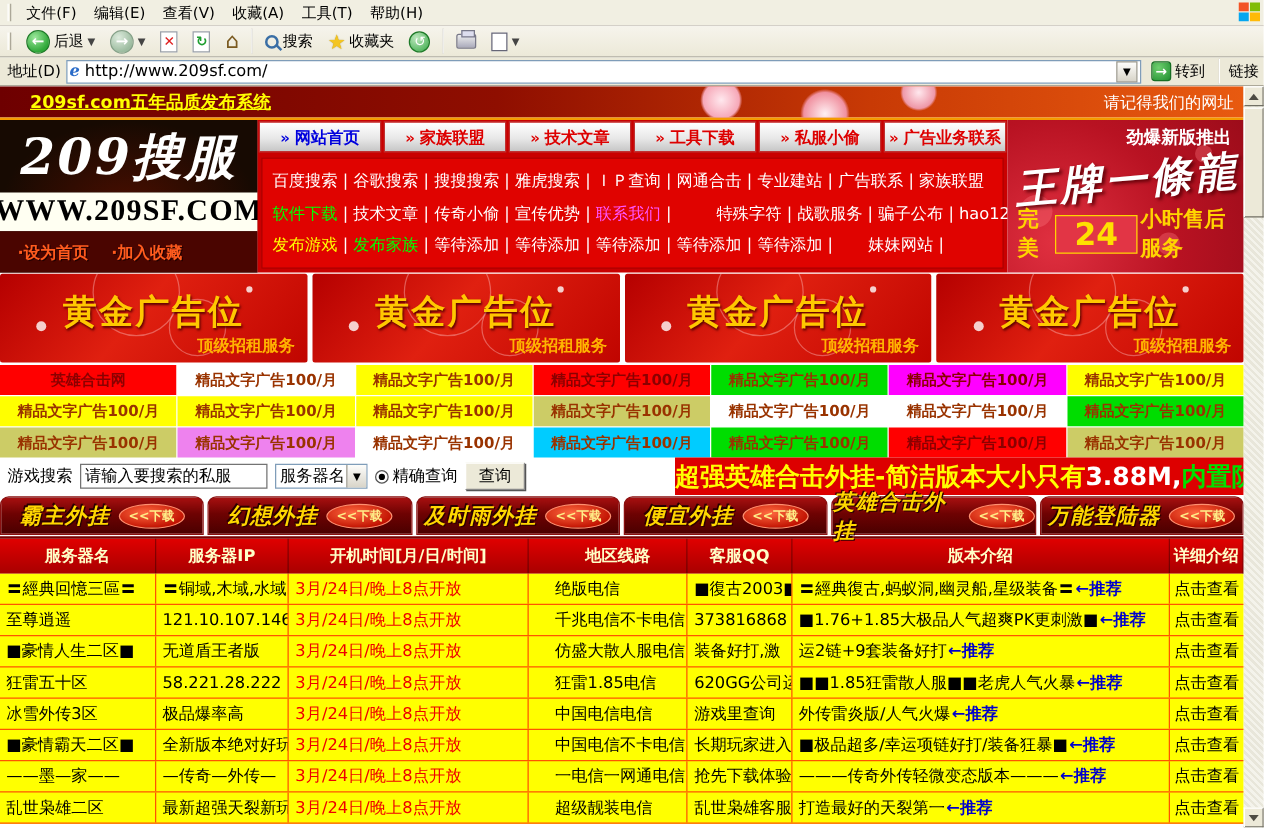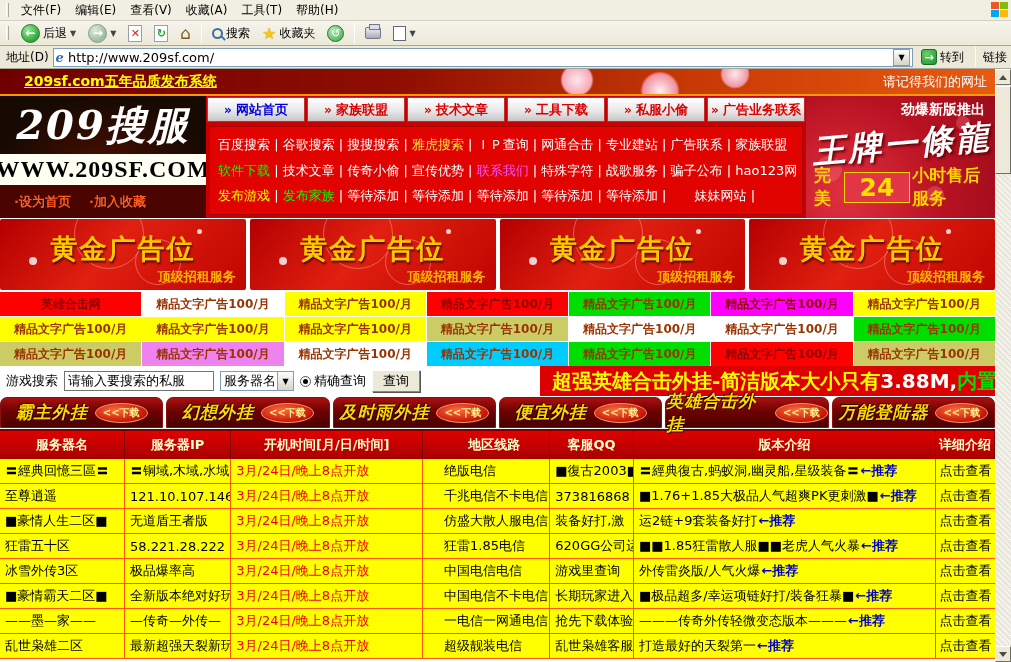--- a/index.html
+++ b/index.html
@@ -139,21 +139,21 @@
   .s-select .txt { flex:1; padding-left:3px; font-size:13px; }
   .s-select .dd { width:16px; height:18px; background:linear-gradient(#FDFDFB,#D8D4C8);
     border-left:1px solid #9B988C; display:flex; align-items:center; justify-content:center; font-size:8px; }
   .s-radio { display:flex; align-items:center; gap:3px; font-size:13px; }
   .rdot { width:11px; height:11px; border-radius:50%; border:1px solid #555; background:#fff;
     display:flex; align-items:center; justify-content:center; }
   .rdot i { width:5px; height:5px; border-radius:50%; background:#000; }
   .s-btn { height:22px; padding:0 10px; font-size:13px; background:#ECE9D8; border:1px solid #888;
     border-top-color:#fff; border-left-color:#fff; box-shadow:1px 1px 0 #555; font-family:inherit; }
   .announce { flex:1; height:100%; background:#DD0000; display:flex; align-items:center;
-    overflow:hidden; white-space:nowrap; font-size:20px; font-weight:bold; padding-left:12px; }
+    overflow:hidden; white-space:nowrap; font-size:20px; font-weight:bold; padding-left:0; }
 
   
   .hacktabs { height:33px; display:flex; gap:3px; background:#fff; padding:1px 0; }
   .hacktab { flex:1; border-radius:7px 7px 0 0; position:relative;
     background:linear-gradient(#A81010,#6E0202 45%,#4A0000);
     border:1px solid #8A1010; display:flex; align-items:center; justify-content:center; gap:7px; }
   .hacktab .nm { color:#FFD700; font-weight:bold; font-size:17px; font-style:italic;
     text-shadow:1px 1px 0 #2A0000, -1px -1px 0 #2A0000; letter-spacing:1px; }
   .hacktab .dl { background:radial-gradient(ellipse at 40% 35%,#FF6A40,#C01000 75%);
     border:1px solid #FF9070; border-radius:50%; color:#FFEE88; font-size:10px; font-weight:bold;
@@ -299,35 +299,35 @@
             <span class="arr">»</span>
               <span>广告业务联系</span>
           </div>
         </div>
       <div class="menubox">
         <div class="mrow">
 
         <span class="mi" style="color: rgb(255, 255, 255);">百度搜索</span>
               <span class="mi" style="color: rgb(255, 255, 255);">谷歌搜索</span>
               <span class="mi" style="color: rgb(255, 255, 255);">搜搜搜索</span>
-              <span class="mi" style="color: #fde047;">雅虎搜索</span>
+              <span class="mi" style="color: #ffffff;">雅虎搜索</span>
               <span class="mi" style="color: rgb(255, 255, 255);">ＩＰ查询</span>
               <span class="mi" style="color: rgb(255, 255, 255);">网通合击</span>
               <span class="mi" style="color: rgb(255, 255, 255);">专业建站</span>
               <span class="mi" style="color: rgb(255, 255, 255);">广告联系</span>
               <span class="mi nopipe" style="color: rgb(255, 255, 255);">家族联盟</span>
             </div>
         <div class="mrow">
 
         <span class="mi" style="color: rgb(0, 255, 0);">软件下载</span>
               <span class="mi" style="color: rgb(255, 255, 255);">技术文章</span>
               <span class="mi" style="color: rgb(255, 255, 255);">传奇小偷</span>
               <span class="mi" style="color: rgb(255, 255, 255);">宣传优势</span>
               <span class="mi" style="color: rgb(255, 85, 255);">联系我们</span>
-              <span class="mi" style="color: rgb(255, 255, 255);">特殊字符</span>
+              <span class="mi" style="color: rgb(255, 255, 255); margin-left: 32px;">特殊字符</span>
               <span class="mi" style="color: rgb(255, 255, 255);">战歌服务</span>
               <span class="mi" style="color: rgb(255, 255, 255);">骗子公布</span>
               <span class="mi nopipe" style="color: rgb(255, 255, 255);">hao123网</span>
             </div>
         <div class="mrow">
 
         <span class="mi" style="color: rgb(255, 255, 0);">发布游戏</span>
               <span class="mi" style="color: rgb(0, 255, 0);">发布家族</span>
               <span class="mi" style="color: rgb(255, 255, 255);">等待添加</span>
               <span class="mi" style="color: rgb(255, 255, 255);">等待添加</span>

